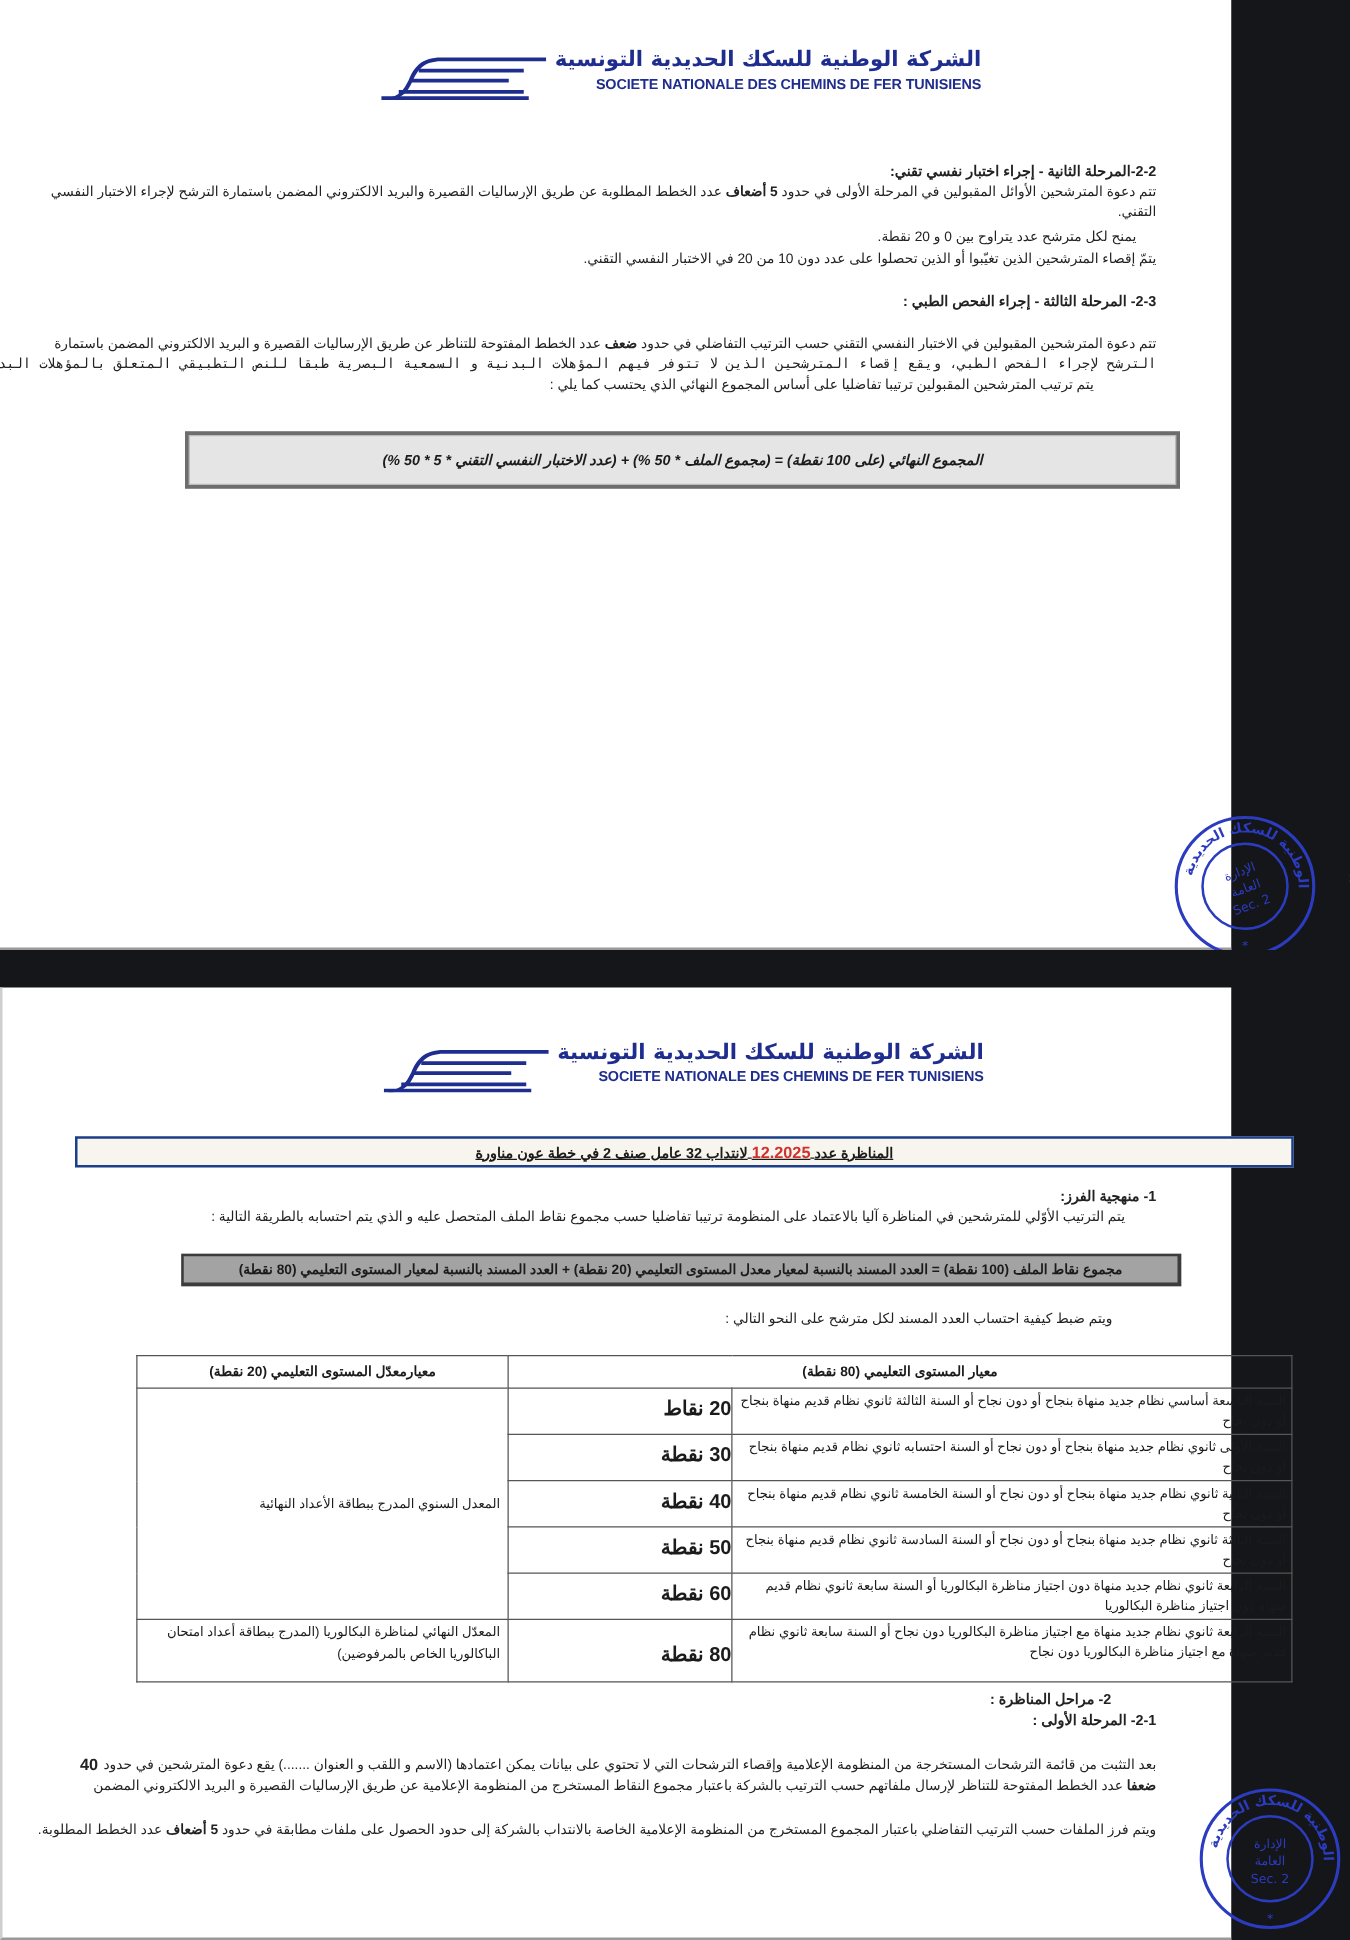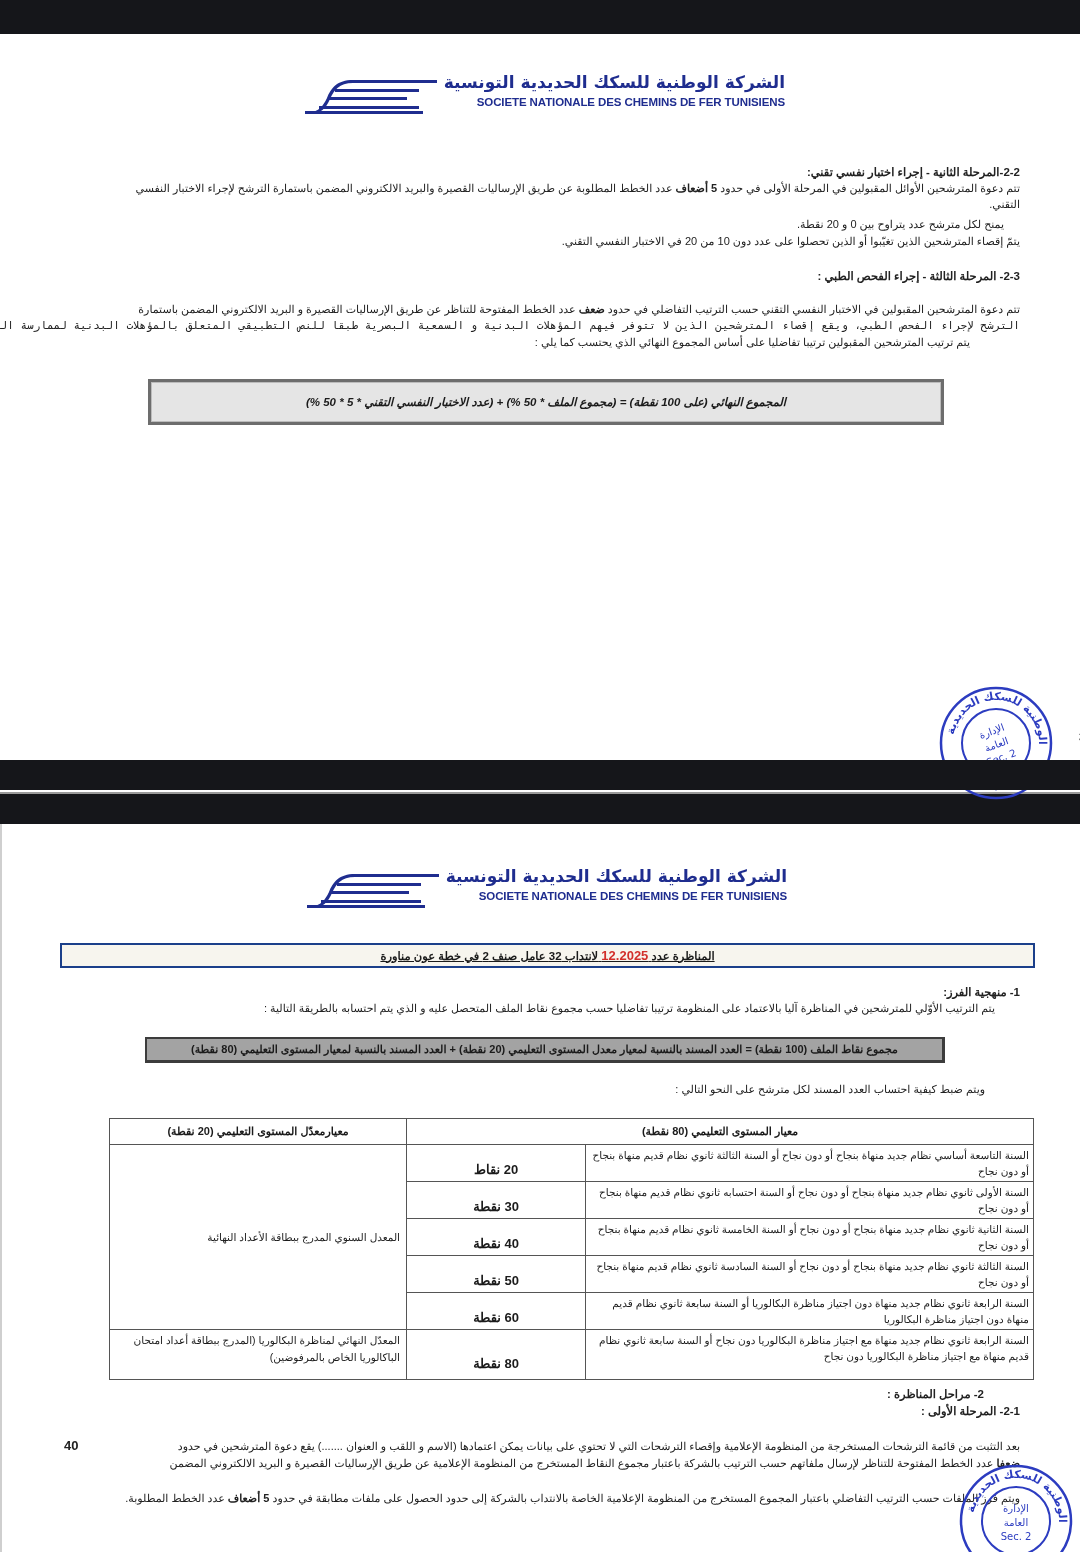--- a/index.html
+++ b/index.html
@@ -1,22 +1,21 @@
 <!DOCTYPE html>
 <html><head>
 <meta charset="utf-8">
 <style>
   * { box-sizing: border-box; margin: 0; padding: 0; }
   html, body { width: 1080px; height: 1552px; overflow: hidden; background: #15161a; }
   body { position: relative; font-family: "DejaVu Sans", sans-serif; color: #1b1b1b; }
 
   .page {
-    position: absolute; left: 0; width: 1080px; background: #ffffff;
+    position: absolute; left: 0; width: 985px; background: #ffffff;
     border-bottom: 2px solid #9a9a9a;
-    margin-top: 34px;
   }
   #page1 { top: 0; height: 760px; }
   #page2 { top: 790px; height: 762px; border-left: 2px solid #cfcfcf; }
   .separator { position: absolute; left: 0; top: 760px; width: 1080px; height: 30px; background: #15161a; }
 
   
   .header { position: absolute; left: 305px; width: 480px; height: 46px; }
   .logo-mark { position: absolute; left: 0; top: 4px; width: 132px; height: 38px; }
   .brand-ar { position: absolute; right: 0; top: 0; font-size: 17px; font-weight: bold; color: #1f2d8f; direction: rtl; white-space: nowrap; letter-spacing: 0.2px; }
   .brand-fr { position: absolute; right: 0; top: 24px; font-size: 11.5px; font-weight: bold; color: #1f2d8f; white-space: nowrap; font-family: "Liberation Sans", sans-serif; letter-spacing: -0.1px; }
@@ -53,21 +52,21 @@
   }
 
   table.crit {
     position: absolute; left: 107px; top: 294px; width: 925px;
     border-collapse: collapse; direction: rtl;
     font-family: "Liberation Sans", sans-serif; font-size: 10.5px;
   }
   table.crit td, table.crit th { border: 1px solid #555; vertical-align: top; }
   table.crit th { height: 26px; font-weight: bold; text-align: center; vertical-align: middle; font-size: 11px; }
   .c-desc { width: 395px; padding: 2px 4px; text-align: right; line-height: 16px; }
-  .c-pts  { width: 158px; text-align: center; font-weight: bold; font-size: 13px; padding-top: 17px; }
+  .c-pts  { width: 158px; text-align: right; font-weight: bold; font-size: 16px; padding-top: 6px; }
   .c-avg  { width: 262px; text-align: right; padding: 2px 6px; vertical-align: middle !important; line-height: 17px; }
 </style>
 </head>
 <body>
 
 <div class="page" id="page1">
   <div class="header" style="top:38px;">
     <svg class="logo-mark" viewBox="0 0 132 38">
       <path d="M4 36 C 14 36, 18 30, 22 22 C 26 12, 32 4, 48 4 L 132 4 L 132 7 L 48 7 C 34 7, 29 14, 25 23 C 21 32, 16 38, 4 38 Z" fill="#1f2d8f"></path>
       <rect x="30" y="13" width="84" height="3" fill="#1f2d8f"></rect>

